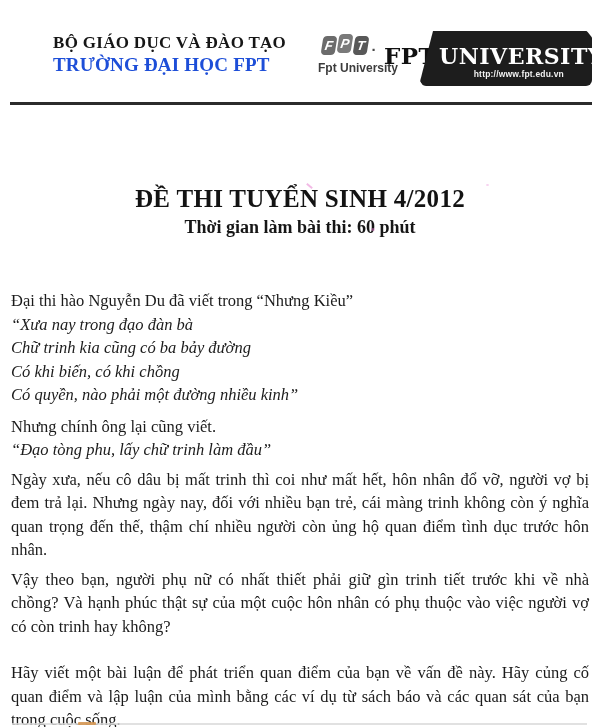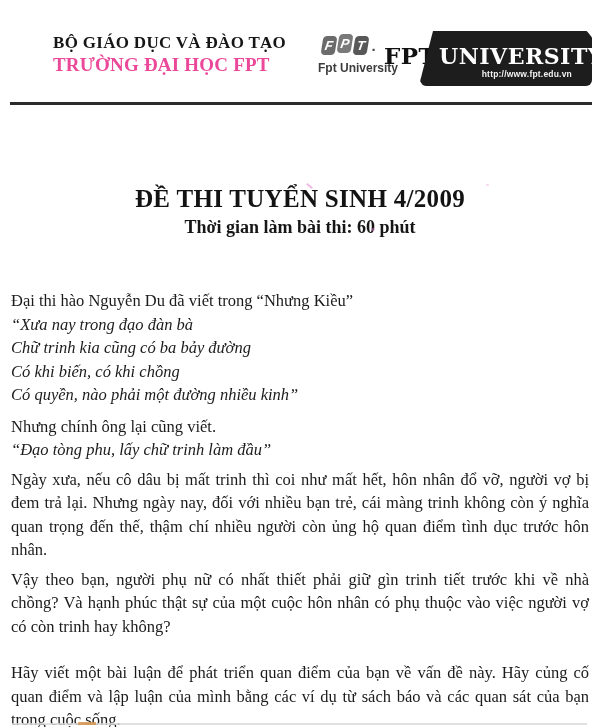--- a/index.html
+++ b/index.html
@@ -3,21 +3,21 @@
 <meta charset="utf-8">
 <style>
   html,body{margin:0;padding:0;background:#ffffff;}
   .page{
     position:relative;width:600px;height:727px;background:#ffffff;overflow:hidden;
     font-family:"Liberation Serif","DejaVu Serif",serif;color:#1b1b1b;
   }
   
   .org{position:absolute;left:53px;top:32px;line-height:22px;}
   .org-line1{font-size:17px;font-weight:600;letter-spacing:.3px;color:#161616;}
-  .org-line2{font-size:19px;font-weight:700;letter-spacing:.2px;color:#ec4899;}
+  .org-line2{font-size:19px;font-weight:700;letter-spacing:.2px;color:#1d4ed8;}
   
   .fpt-logo{position:absolute;left:318px;top:36px;width:62px;text-align:center;}
   .tiles{display:flex;justify-content:center;align-items:flex-start;gap:2px;height:22px;}
   .tile{
     width:14px;height:19px;border-radius:4px;transform:skewX(-9deg);
     color:#fff;font-family:"Liberation Sans",sans-serif;font-weight:bold;font-style:italic;
     font-size:13px;line-height:19px;text-align:center;
   }
   .tile-f{background:#6b6b6b;}
   .tile-p{background:#7a7a7a;margin-top:-2px;}
@@ -32,21 +32,21 @@
   .banner{
     position:absolute;left:420px;top:31px;width:172px;height:55px;background:#1d1d1d;
     clip-path:polygon(13px 0,97% 0,100% 12%,100% 100%,2% 100%,0 92%);
     border-radius:6px;
   }
   .banner-university{
     position:absolute;left:19px;top:12px;color:#ffffff;
     font-family:"DejaVu Serif","Liberation Serif",serif;font-weight:bold;font-size:22px;letter-spacing:.5px;
   }
   .banner-url{
-    position:absolute;right:20px;bottom:7px;color:#f2f2f2;
+    position:absolute;right:28px;bottom:7px;color:#f2f2f2;
     font-family:"Liberation Sans",sans-serif;font-weight:bold;font-size:8.5px;letter-spacing:.2px;
   }
   .rule{position:absolute;left:10px;top:102px;width:582px;height:2.5px;background:#2b2b2b;}
   
   .title{position:absolute;left:0;top:185px;width:600px;text-align:center;
     font-size:25px;font-weight:bold;color:#131313;letter-spacing:.3px;}
   .subtitle{position:absolute;left:0;top:217px;width:600px;text-align:center;
     font-size:18px;font-weight:bold;color:#161616;}
   
   .body-text{position:absolute;left:11px;top:289px;width:578px;font-size:16.5px;line-height:23.5px;}
@@ -86,21 +86,21 @@
   </div>
 
   <div class="wm-fpt">FPT</div>
   <div class="banner">
     <span class="banner-university">UNIVERSITY</span>
     <span class="banner-url">http://www.fpt.edu.vn</span>
   </div>
 
   <div class="rule"></div>
 
-  <div class="title">ĐỀ THI TUYỂN SINH 4/2009</div>
+  <div class="title">ĐỀ THI TUYỂN SINH 4/2012</div>
   <div class="subtitle">Thời gian làm bài thi: 60 phút</div>
 
   <div class="body-text">
 
     <div class="block">
       <p>Đại thi hào Nguyễn Du đã viết trong “Nhưng Kiều”</p>
       <p class="poem-line">“Xưa nay trong đạo đàn bà</p>
       <p class="poem-line">Chữ trinh kia cũng có ba bảy đường</p>
       <p class="poem-line">Có khi biến, có khi chồng</p>
       <p class="poem-line">Có quyền, nào phải một đường nhiều kinh”</p>

